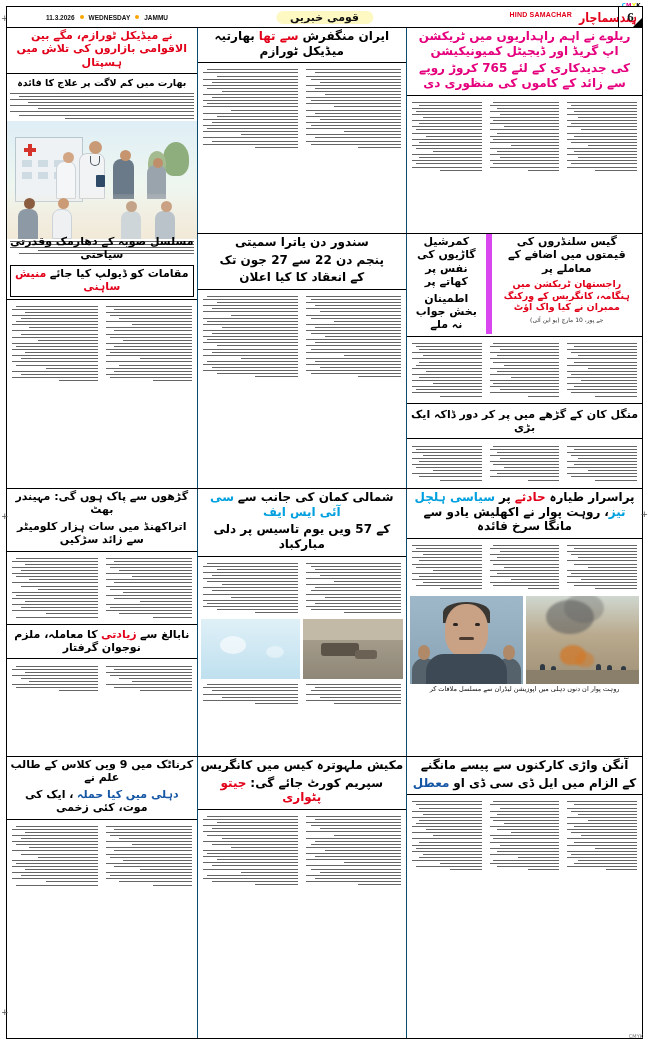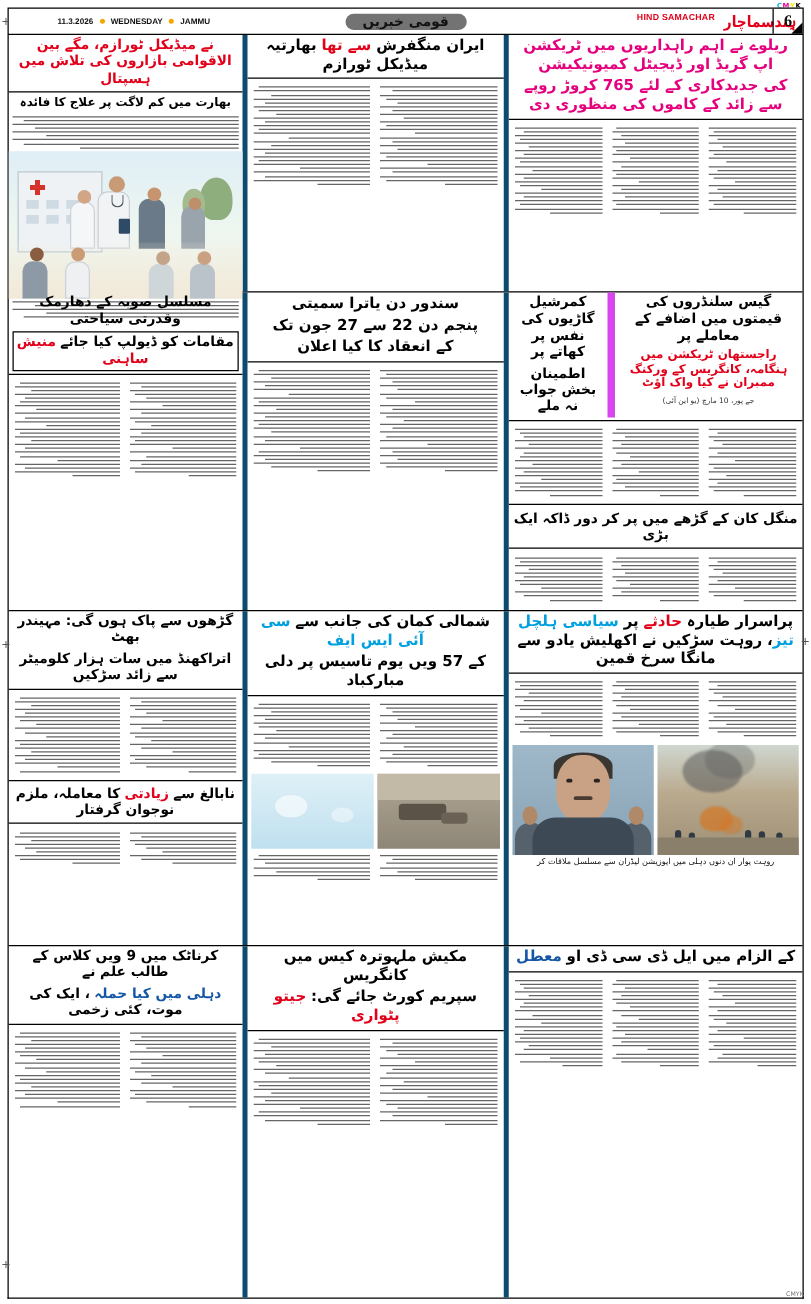--- a/index.html
+++ b/index.html
@@ -41,21 +41,21 @@
     color:#e2001a; font-size:11px; font-weight:bold;
     font-family:"DejaVu Sans",sans-serif; letter-spacing:-0.3px;
     transform:scaleY(1.15);
   }
   .mh-logo-en{
     color:#e2001a; font-size:7px; font-weight:bold; direction:ltr;
     letter-spacing:.2px; font-family:"Liberation Sans",sans-serif;
   }
   .mh-center{
     position:absolute; left:50%; transform:translateX(-50%);
-    background:#737373; border-radius:12px; padding:0 14px;
+    background:#fef9c3; border-radius:12px; padding:0 14px;
     font-size:11px; font-weight:bold; color:#111;
   }
   .mh-right{ display:flex; align-items:center; gap:5px; direction:ltr;
     font-size:6.5px; font-family:"Liberation Sans",sans-serif; font-weight:bold; }
   .dot{ width:4px;height:4px;border-radius:50%;background:#f7a600;display:inline-block; }
   .pagenum{
     position:absolute; right:0; top:0; width:24px; height:100%;
     border-left:1.2px solid #000; display:flex; align-items:center;
     justify-content:center; font-size:13px; font-weight:bold;
     font-family:"Liberation Serif",serif;
@@ -67,21 +67,21 @@
 
   
   .frame{
     flex:1 1 auto; border:1px solid #000; border-top:none;
     display:flex; flex-direction:column; min-height:0;
   }
   .band{ display:flex; flex-direction:row; width:100%; }
   .band + .band{ border-top:1px solid #000; }
 
   .col{ position:relative; }
-  .col + .col{ border-right:4px solid #0c4a6e; }
+  .col + .col{ border-right:1px solid #0c4a6e; }
 
   
   .hl{ text-align:center; line-height:1.22; padding:1px 2px 2px; }
   .hl-blk{ color:#000; font-weight:bold; }
   .hl-red{ color:#e2001a; font-weight:bold; }
   .hl-mag{ color:#e5007d; font-weight:bold; }
   .hl-cyan{ color:#00a0df; font-weight:bold; }
   .hl-blue{ color:#1557a5; font-weight:bold; }
   .s12{ font-size:12px; } .s11{ font-size:11px; } .s10{ font-size:9.5px; }
 
@@ -657,21 +657,21 @@
     </div>
 
     <div class="band" style="height:268px;">
 
       <div class="col" style="width:37%;">
         <div class="hl s12">
           <span class="hl-blk">پراسرار طیارہ</span>
           <span class="hl-red">حادثے</span>
           <span class="hl-blk">پر</span>
           <span class="hl-cyan">سیاسی ہلچل تیز</span><span class="hl-blk">،</span>
-          <span class="hl-blk">روہت سڑکیں نے اکھلیش یادو سے مانگا سرخ قمین</span>
+          <span class="hl-blk">روہت پوار نے اکھلیش یادو سے مانگا سرخ فائدہ</span>
         </div>
         <div class="hr"></div>
         <div class="subcols" style="padding:0 3px;">
           <div class="txt dense">
             <div class="ln w100"></div>
               <div class="ln w90"></div>
               <div class="ln w100"></div>
             <div class="ln w95"></div>
               <div class="ln w85"></div>
               <div class="ln w100"></div>
@@ -922,20 +922,21 @@
                 <div class="ln w45"></div>
             </div>
           </div>
         </div>
       </div>
     </div>
 
     <div class="band" style="flex:1 1 auto;min-height:0;">
 
       <div class="col" style="width:37%;">
+        <div class="hl hl-blk s12">آنگن واڑی کارکنوں سے پیسے مانگنے</div>
         <div class="hl s12">
           <span class="hl-blk">کے الزام میں ایل ڈی سی ڈی او</span>
           <span class="hl-blue">معطل</span>
         </div>
         <div class="hr"></div>
         <div class="subcols" style="padding:0 3px;">
           <div class="txt dense">
             <div class="ln w100"></div>
               <div class="ln w90"></div>
               <div class="ln w100"></div>

